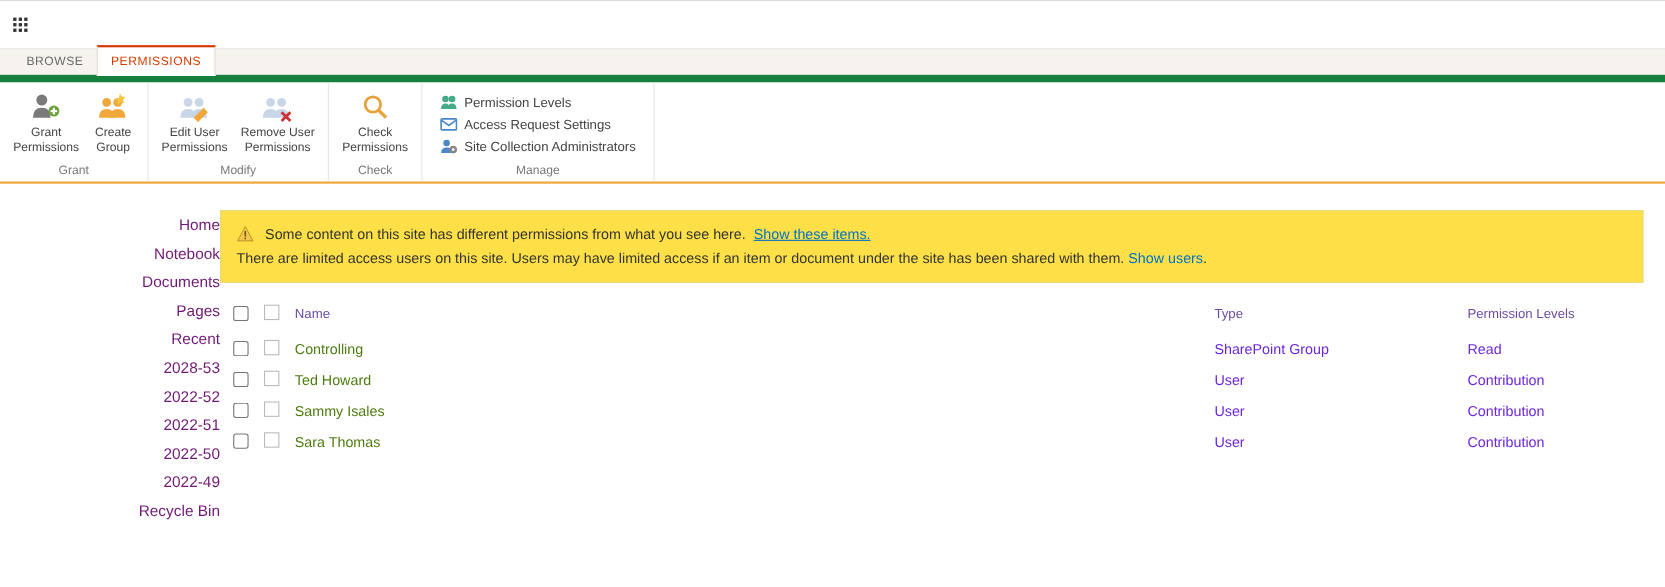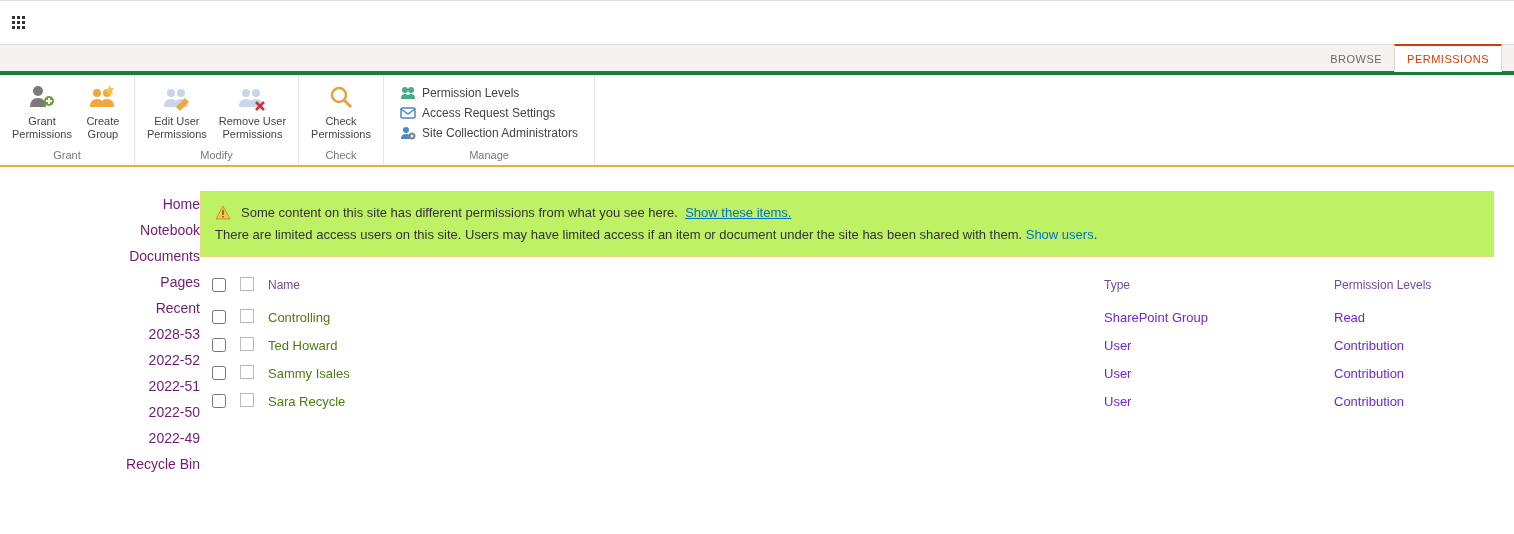--- a/index.html
+++ b/index.html
@@ -26,26 +26,25 @@
     grid-template-rows: repeat(3, 3px);
     gap: 2px;
     width: 14px;
     height: 14px;
     cursor: pointer;
   }
   .waffle span { background: #333; width: 3px; height: 3px; }
 
   .ribbon-tabs {
     background: #f6f2ee;
-    border-bottom: 4px solid #15803d;
+    border-bottom: 7px solid #15803d;
     display: flex;
     align-items: flex-end;
     height: 30px;
     padding: 0 12px;
-    justify-content: flex-end;
   }
   .ribbon-tab {
     font-size: 11px;
     letter-spacing: 0.5px;
     padding: 7px 12px 6px;
     color: #6a6a6a;
     cursor: pointer;
     position: relative;
   }
   .ribbon-tab.active {
@@ -135,21 +134,21 @@
   }
   .nav-sub {
     padding-left: 20px;
   }
 
   .main {
     flex: 1;
     padding: 0 20px 0 0;
   }
   .notice {
-    background: #bef264;
+    background: #fde047;
     border: 1px solid #e8d77a;
     padding: 10px 14px;
     font-size: 13px;
     color: #333;
     line-height: 1.7;
   }
   .notice .row1 { display:flex; align-items:center; gap:10px; flex-wrap: wrap;}
   .notice a.underline { color: #0072c6; text-decoration: underline; cursor:pointer;}
   .notice a.plain { color: #0072c6; text-decoration: none; cursor:pointer;}
   .warn-icon { width:16px;height:16px; flex-shrink:0;}
@@ -386,19 +385,19 @@
         <div><input type="checkbox" style=""></div>
         <div><span class="file-ic"></span></div>
         <div><span class="name-link">Sammy Isales</span></div>
         <div class="type-cell">User</div>
         <div class="lvl-cell">Contribution</div>
       </div>
 
       <div class="perm-row">
         <div><input type="checkbox" style=""></div>
         <div><span class="file-ic"></span></div>
-        <div><span class="name-link">Sara Recycle</span></div>
+        <div><span class="name-link">Sara Thomas</span></div>
         <div class="type-cell">User</div>
         <div class="lvl-cell">Contribution</div>
       </div>
     </div>
   </div>
 </div>
 
 </body></html>

